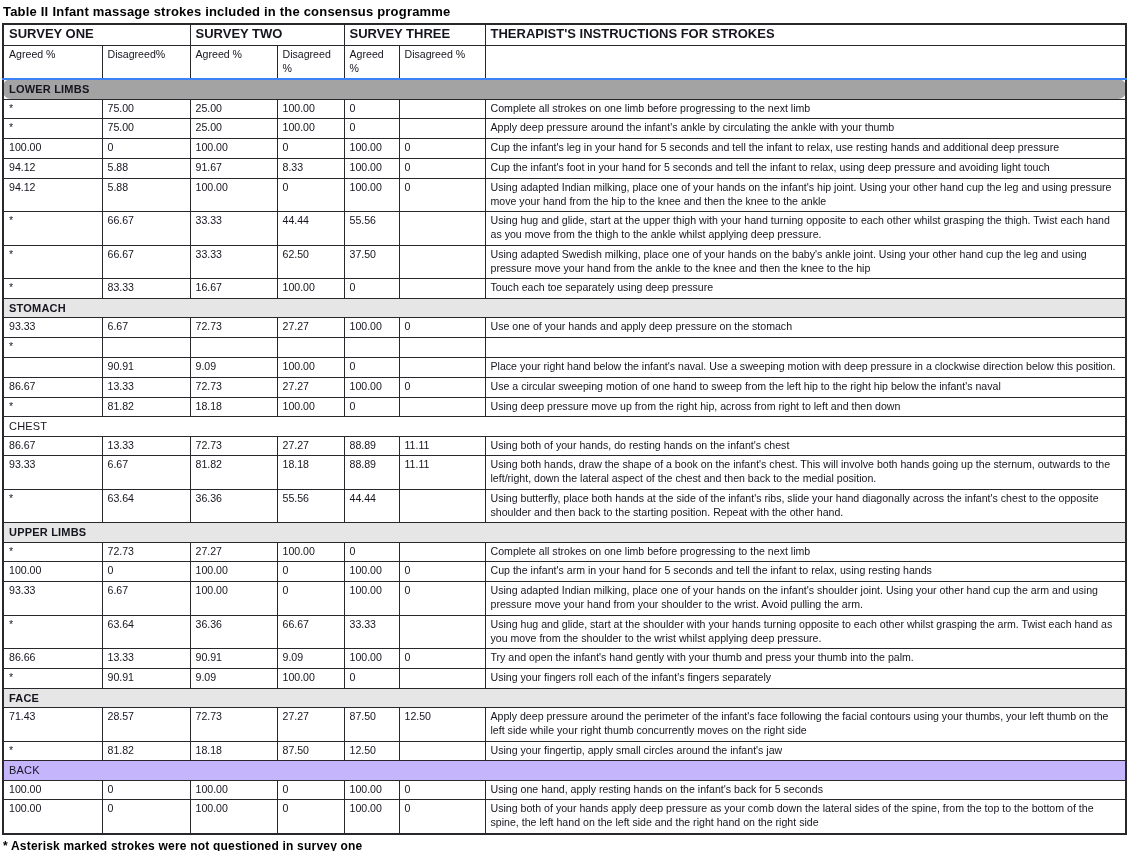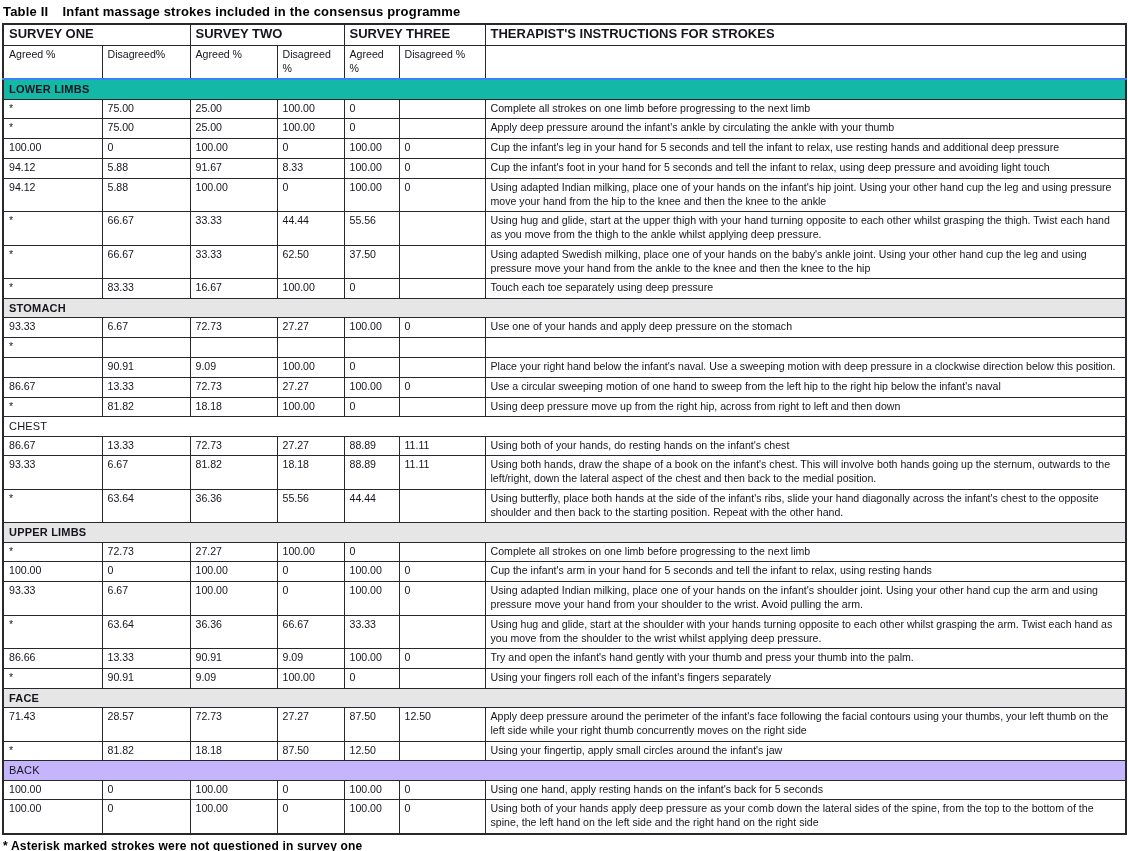--- a/index.html
+++ b/index.html
@@ -1,19 +1,19 @@
 <!DOCTYPE html>
 <html><head>
 <meta charset="utf-8">
 <style>
   html, body { margin:0; padding:0; background:#ffffff; }
   body { font-family:"Liberation Sans", sans-serif; color:#15151f; }
   .page { width:1128px; box-sizing:border-box; padding:2px 2px 0 2px; }
   .title { font-weight:bold; font-size:13px; color:#000; margin:2px 0 4px 1px; letter-spacing:0.2px; }
-  .title .title-label { margin-right:14px; }
+  .title .title-label { margin-right:4px; }
   table.consensus { border-collapse:collapse; table-layout:fixed; width:1123px; border:2px solid #27272c; }
   th, td {
     border:1px solid #27272c;
     vertical-align:top;
     text-align:left;
     padding:2px 4px 3px 5px;
     font-size:10.6px;
     line-height:1.3;
     font-weight:normal;
     overflow:hidden;
@@ -57,21 +57,21 @@
         <th>Disagreed%</th>
         <th>Agreed %</th>
         <th>Disagreed %</th>
         <th>Agreed %</th>
         <th>Disagreed %</th>
         <th></th>
       </tr>
     </thead>
     <tbody id="table-body">
         <tr>
-          <td colspan="7" class="section-cell" style="background: #14b8a6; font-weight: bold;">LOWER LIMBS</td>
+          <td colspan="7" class="section-cell" style="background: #a3a3a3; font-weight: bold; border-radius: 8px;">LOWER LIMBS</td>
         </tr>
         <tr>
           <td class="num">*</td>
           <td class="num">75.00</td>
           <td class="num">25.00</td>
           <td class="num">100.00</td>
           <td class="num">0</td>
           <td class="num"></td>
           <td class="instr">Complete all strokes on one limb before progressing to the next limb</td>
         </tr>

